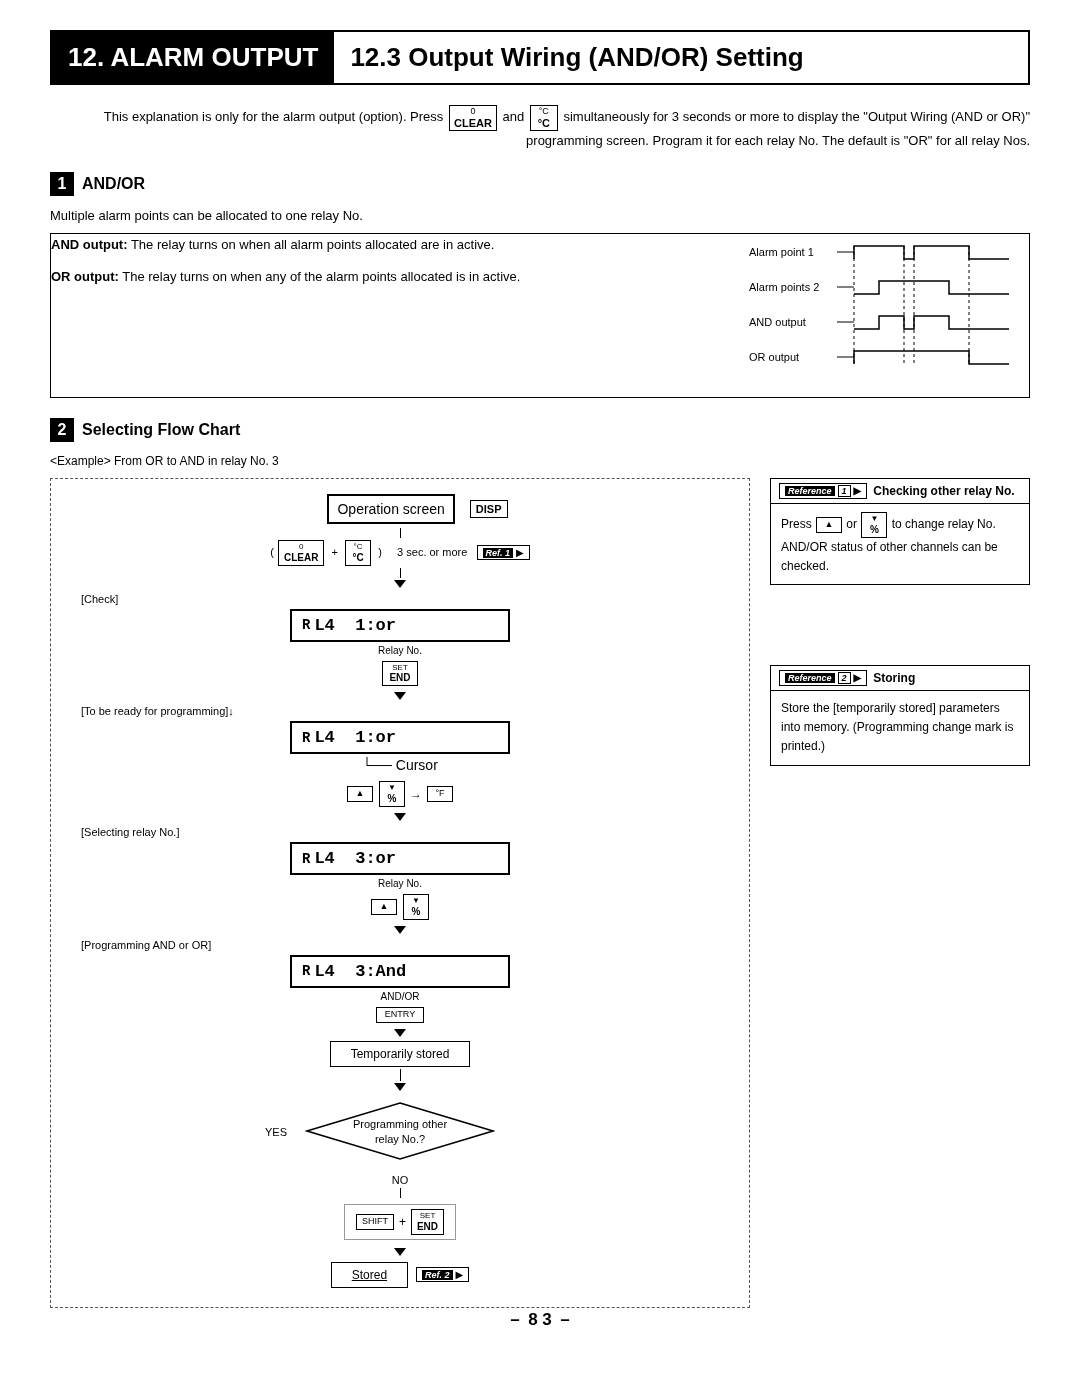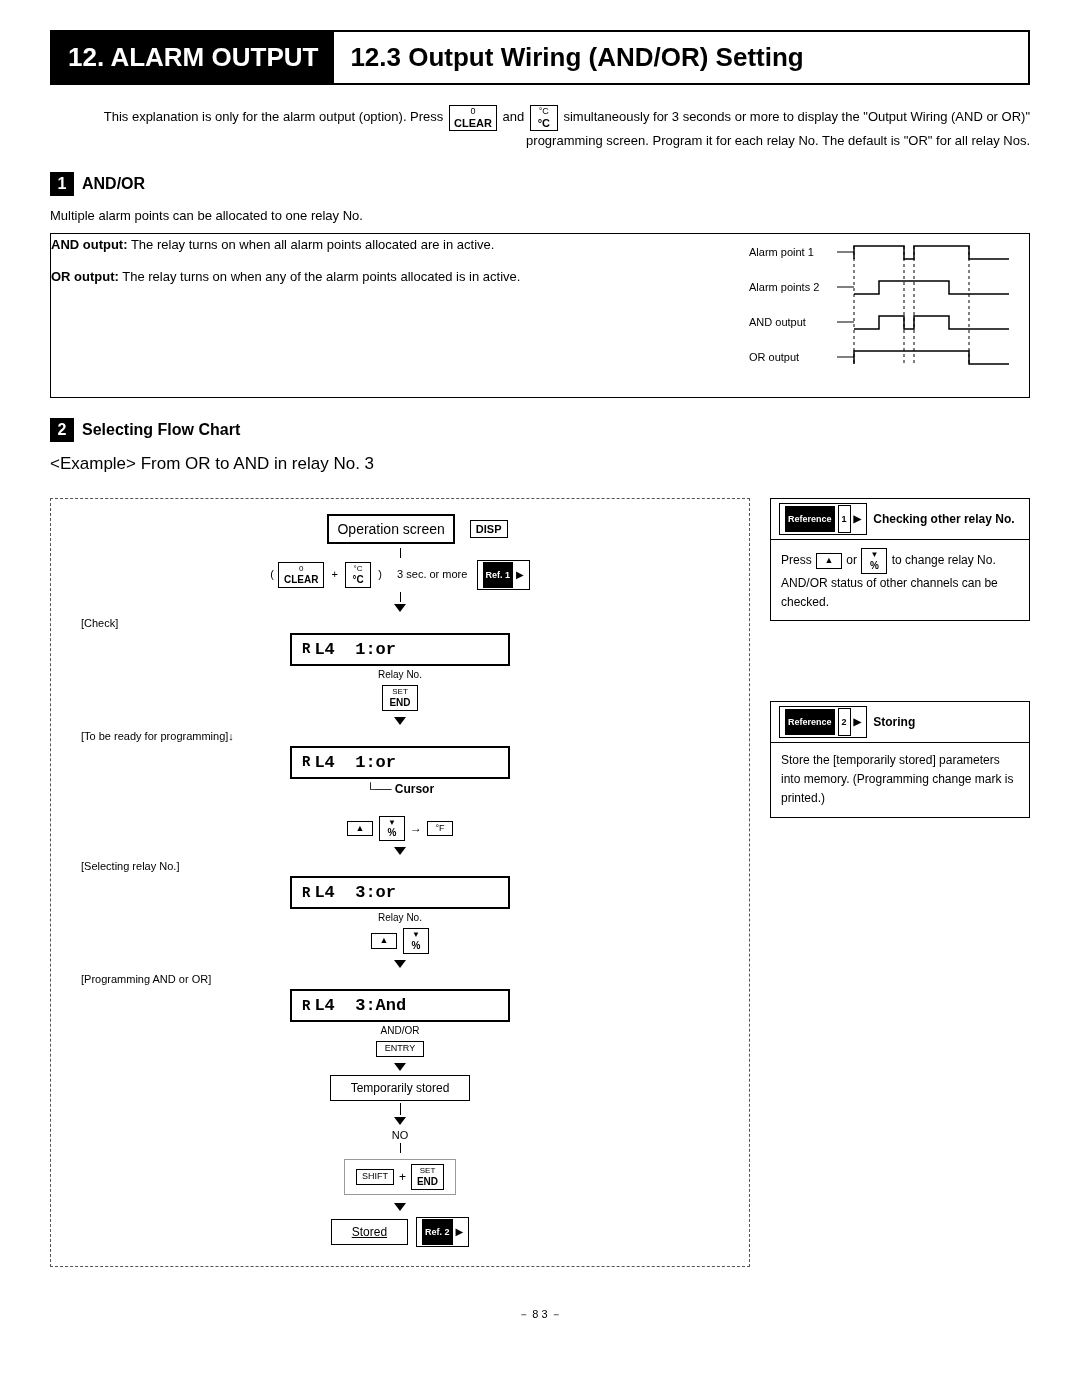--- a/index.html
+++ b/index.html
@@ -97,22 +97,22 @@
       line-height: 1.7;
       margin-bottom: 4px;
     }
     .andor-right {
       width: 280px;
       flex-shrink: 0;
     }
 
     
     .example-text {
-      font-size: 17px;
-      margin-bottom: 24px;
+      font-size: 12px;
+      margin-bottom: 10px;
     }
     .flow-reference-area {
       display: flex;
       gap: 20px;
     }
     .flow-diagram {
       flex: 1;
       border: 1px dashed #555;
       padding: 15px;
       position: relative;
@@ -151,22 +151,23 @@
       align-items: center;
       border: 1px solid #000;
       font-size: 10px;
       padding: 1px 5px;
       gap: 3px;
     }
     .ref-badge .ref-num {
       background: #000;
       color: #fff;
       font-size: 9px;
-      padding: 8px 3px;
-      font-weight: bold;
+      padding: 0 3px;
+      font-weight: bold;
+      font-style: italic;
     }
     .ref-chevron {
       font-size: 10px;
     }
 
     
     .ref-box {
       border: 1px solid #000;
       margin-bottom: 14px;
     }
@@ -189,22 +190,22 @@
     .diamond-container {
       display: flex;
       align-items: center;
       justify-content: center;
       margin: 4px 0;
     }
 
     
     .page-footer {
       text-align: center;
-      margin-top: 40px;
-      font-size: 11px;
+      font-size: 17px;
+      font-weight: bold;
     }
 
     .vert-line-wrapper {
       display: flex;
       justify-content: center;
       width: 100%;
     }
     .vert-line {
       width: 1px;
       height: 16px;
@@ -346,21 +347,21 @@
       </div>
 
       <div class="flow-arrow-down"></div>
 
       <div style="width:100%; text-align:left; font-size:11px; margin: 3px 0 2px 30px;">[To be ready for programming]↓</div>
 
       <div style="border:2px solid #000; font-family:'Courier New',monospace; font-size:17px; font-weight:bold; padding:5px 10px; width:220px; margin:2px auto; display:flex; align-items:center; gap:4px;">
         <span style="font-size:14px;">R</span>
         <span>L4&nbsp;&nbsp;1:or</span>
       </div>
-      <div style="font-size:12px; text-align:center; margin:1px 0 16px 0;font-weight:bold;">└── <span>Cursor</span></div>
+      <div style="font-size:14px; text-align:center; margin:1px 0 4px 0;">└── <span>Cursor</span></div>
 
       <div style="display:flex; align-items:center; justify-content:center; gap:4px; margin:4px 0;">
         <span class="button-key">▲</span>
         <span class="button-key">
             <span class="k-top">▼</span>
             <span class="k-bot">%</span>
           </span>
         <span style="font-size:12px;">→</span>
         <span class="button-key">°F</span>
       </div>
@@ -399,20 +400,31 @@
 
       <div class="flow-arrow-down"></div>
 
       <div style="border:1px solid #000; padding:5px 20px; font-size:12px; margin:2px 0;">Temporarily stored</div>
 
       <div class="vert-line-wrapper">
           <div class="vert-line" style="height:12px;"></div>
         </div>
       <div class="flow-arrow-down"></div>
 
+      <div class="diamond-container">
+        <div style="position:relative; display:inline-block; margin:4px 0;">
+          
+          <span style="position:absolute; left:-40px; top:50%; transform:translateY(-50%); font-size:11px;">YES</span>
+          <svg width="190" height="60">
+            <polygon points="95,2 188,30 95,58 2,30" fill="none" stroke="#000" stroke-width="1.5"></polygon>
+            <text x="95" y="27" text-anchor="middle" font-size="11" font-family="Arial">Programming other</text>
+            <text x="95" y="42" text-anchor="middle" font-size="11" font-family="Arial">relay No.?</text>
+          </svg>
+        </div>
+      </div>
 
       <div style="font-size:11px; text-align:center; margin:2px 0;">NO</div>
 
       <div class="vert-line-wrapper">
           <div class="vert-line" style="height:10px;"></div>
         </div>
 
       <div style="display:flex; align-items:center; justify-content:center; gap:4px; margin:6px 0; padding:4px 10px; border:1px solid #999;">
         <span class="button-key">SHIFT</span>
         <span style="font-size:12px;">+</span>

